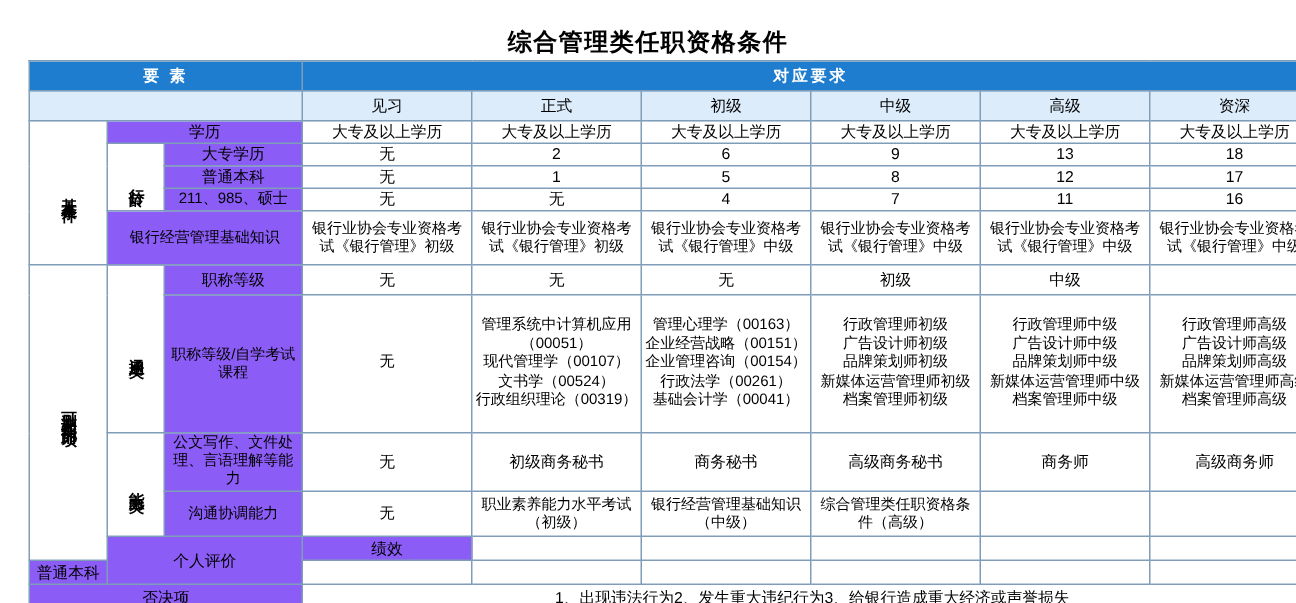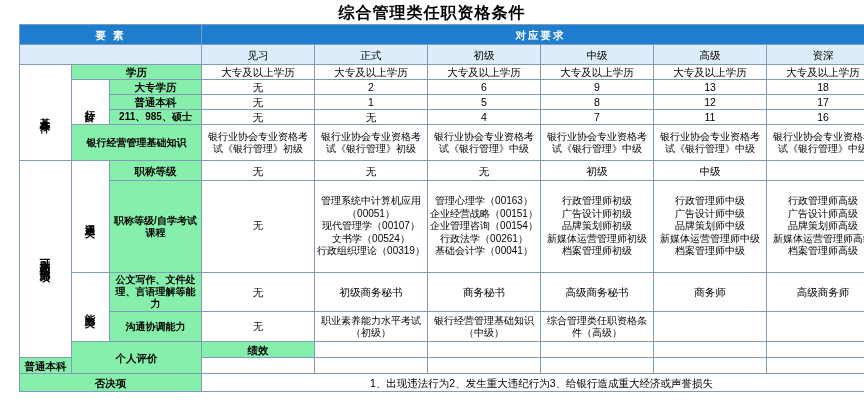--- a/index.html
+++ b/index.html
@@ -7,21 +7,21 @@
     width:864px;height:402px;background:#ffffff;
     font-family:"Liberation Sans","DejaVu Sans",sans-serif;
     color:#000;
     overflow:hidden;
   }
   .title{
     text-align:center;
     font-size:16px;
     font-weight:bold;
     line-height:22px;
-    padding-top:2px;
+    padding-top:18px;
     letter-spacing:1px;
   }
   table{
     border-collapse:collapse;
     table-layout:fixed;
     width:862px;
     margin:0 19px;
   }
   td,th{
     border:1px solid #7f9db9;
@@ -38,22 +38,22 @@
     font-weight:bold;
     height:17px;
     letter-spacing:2px;
   }
   .hdr-sub{
     background:#ddecfa;
     font-weight:normal;
     height:17px;
   }
   .rowlabel{
-    font-weight:bold;
-    background:#86efac;
+    font-weight:normal;
+    background:#8b5cf6;
   }
   .vert{
     font-weight:bold;
     width:22px;
   }
   .vtext{
     writing-mode:vertical-rl;
     text-orientation:upright;
     letter-spacing:2px;
     display:inline-block;

